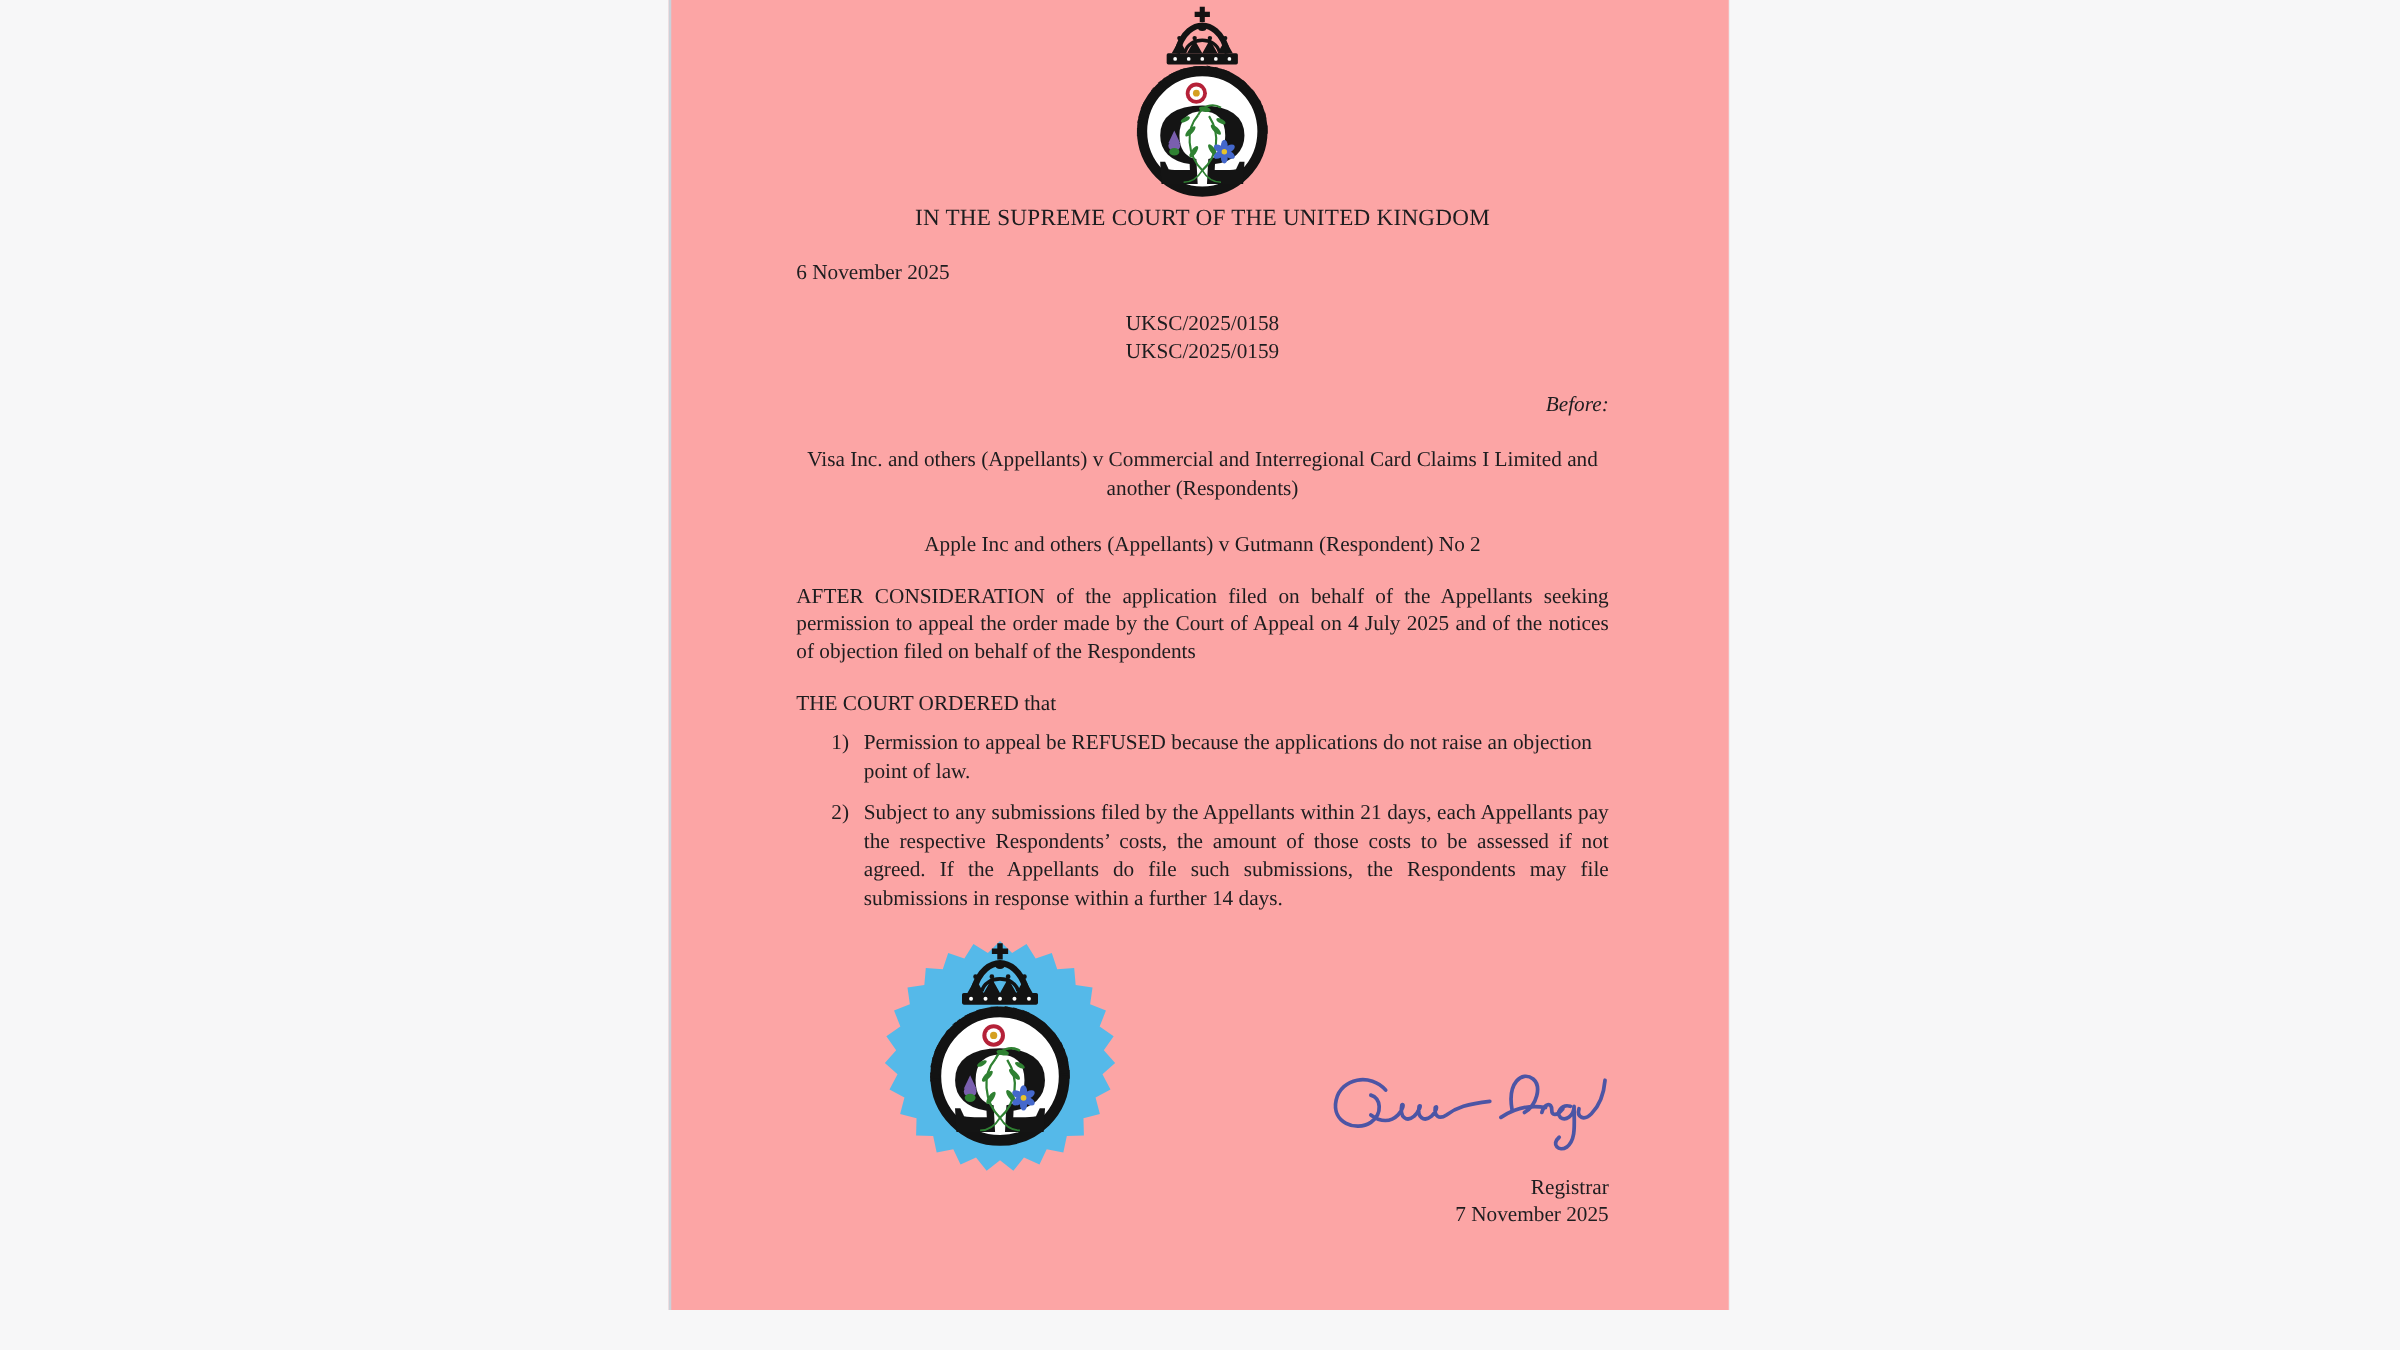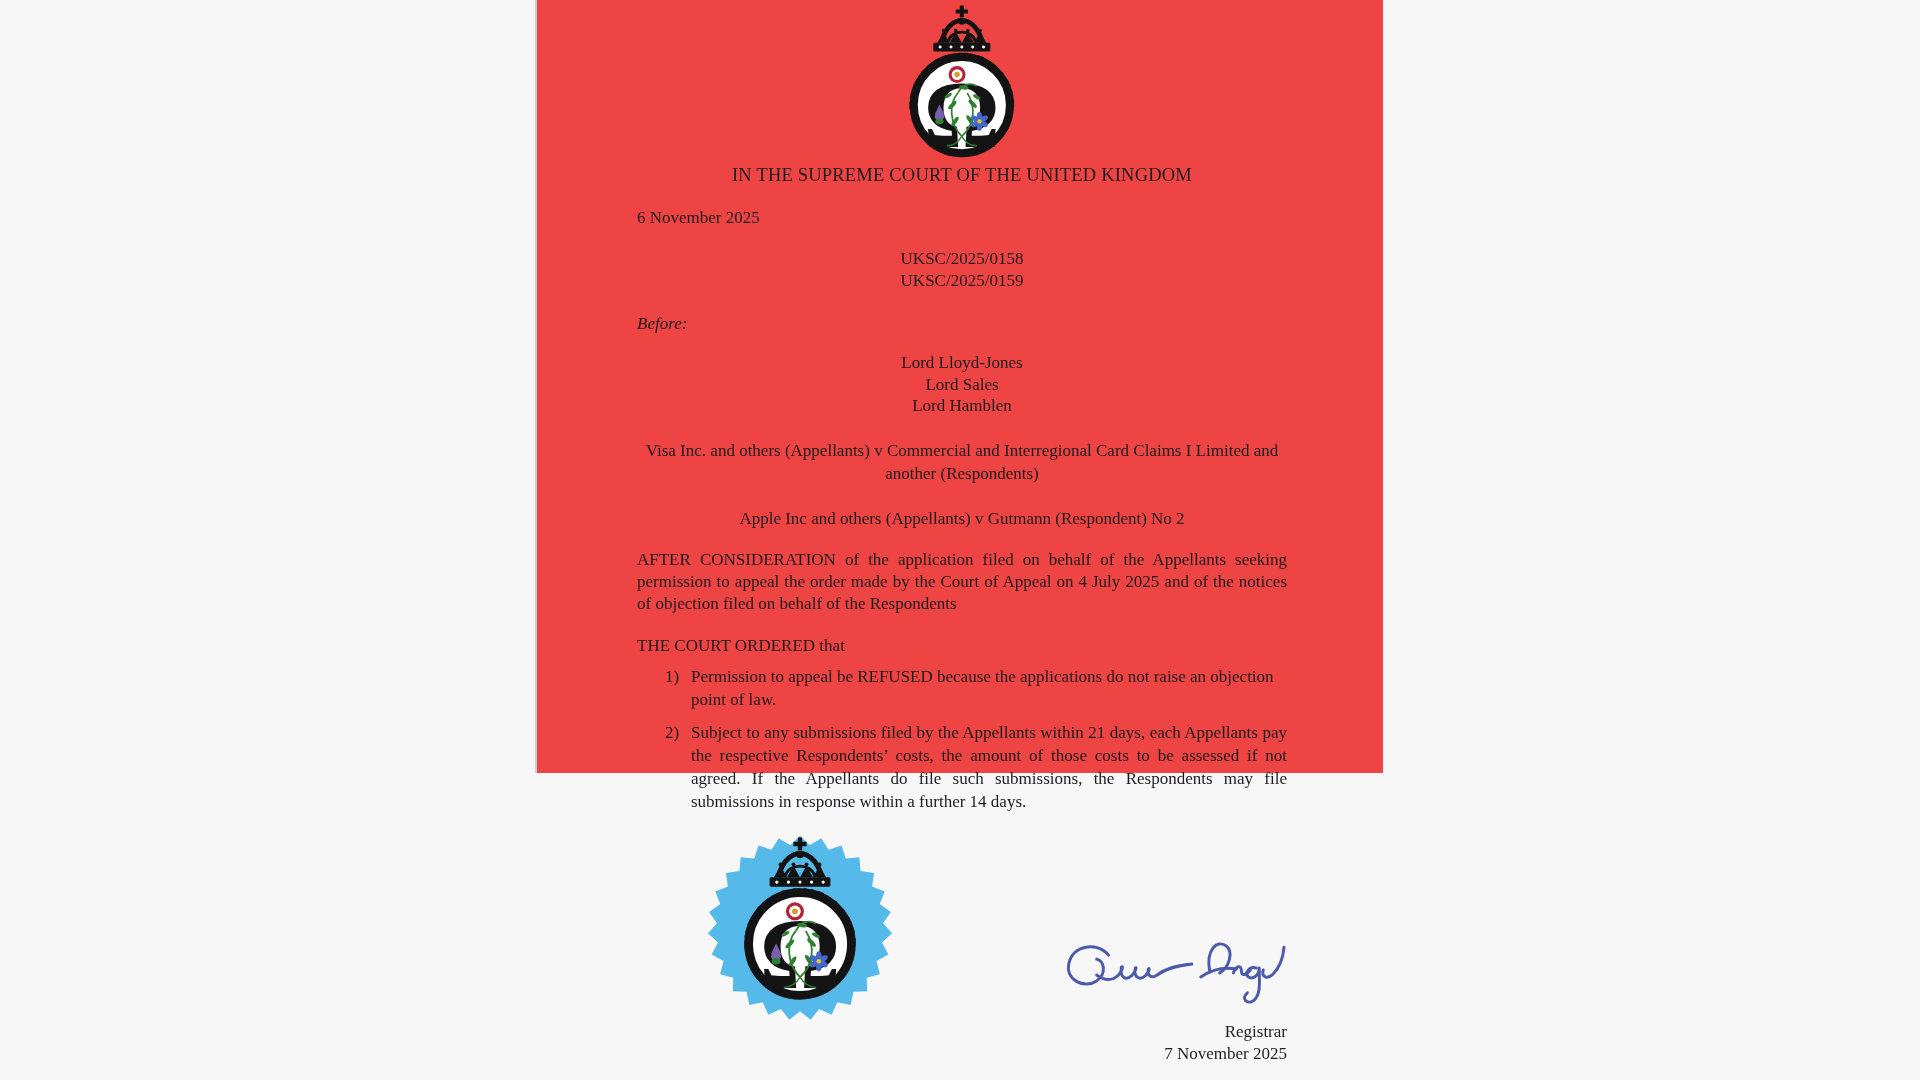--- a/index.html
+++ b/index.html
@@ -1,27 +1,27 @@
 <!DOCTYPE html>
 <html><head>
 <meta charset="utf-8">
 <style>
   * { margin:0; padding:0; box-sizing:border-box; }
   html,body { width:1920px; height:1080px; overflow:hidden; background:#f7f7f8;
               font-family:"Liberation Serif", serif; color:#1d1d1f; }
   .viewer { position:relative; width:1920px; height:1080px; background:#f7f7f8; }
-  .page { position:absolute; left:535px; top:0; width:849px; height:773px;
-          background:#ef4444; border-left:2px solid #cbd1da; border-right:1px solid #ededef; }
+  .page { position:absolute; left:535px; top:0; width:849px; height:1048px;
+          background:#fca5a5; border-left:2px solid #cbd1da; border-right:1px solid #ededef; }
   .content { padding:0 96px 0 100px; }
   .crest-wrap { text-align:center; height:158px; padding-top:2px; }
   .crest-wrap svg { height:156px; }
   .court-title { margin-top:6px; font-size:18.5px; line-height:22px; text-align:center; letter-spacing:.2px; }
   .doc-date { margin-top:22px; font-size:17px; text-align:left; }
   .case-numbers { margin-top:20px; font-size:17px; line-height:22px; text-align:center; }
-  .before { margin-top:22px; font-size:17px; font-style:italic; text-align:left; }
+  .before { margin-top:22px; font-size:17px; font-style:italic; text-align:right; }
   .judges { margin-top:18px; font-size:17px; line-height:21.5px; text-align:center; }
   .case-title { margin-top:22px; font-size:17px; font-weight:normal; line-height:23px; text-align:center; }
   .case-title + .case-title { }
   .para { margin-top:19px; font-size:17px; line-height:22px; text-align:justify; }
   .ordered { margin-top:20px; font-size:17px; line-height:22px; }
   .order-item { margin-top:8px; display:flex; padding-left:28px; font-size:17px; line-height:23px; }
   .order-item + .order-item { margin-top:10px; }
   .order-num { width:26px; flex:0 0 26px; }
   .order-text { flex:1; }
   .order-text.justify { text-align:justify; }
@@ -121,25 +121,20 @@
 
       <div class="doc-date">6 November 2025</div>
 
       <div class="case-numbers">
         <div>UKSC/2025/0158</div>
         <div>UKSC/2025/0159</div>
       </div>
 
       <div class="before">Before:</div>
 
-      <div class="judges">
-        <div>Lord Lloyd-Jones</div>
-        <div>Lord Sales</div>
-        <div>Lord Hamblen</div>
-      </div>
 
       <div class="case-title">Visa Inc. and others (Appellants) v Commercial and Interregional Card Claims I Limited and another (Respondents)</div>
       <div class="case-title">Apple Inc and others (Appellants) v Gutmann (Respondent) No 2</div>
 
       <p class="para">AFTER CONSIDERATION of the application filed on behalf of the Appellants seeking permission to appeal the order made by the Court of Appeal on 4 July 2025 and of the notices of objection filed on behalf of the Respondents</p>
 
       <p class="ordered">THE COURT ORDERED that</p>
 
       <div class="order-item">
         <span class="order-num">1)</span>

